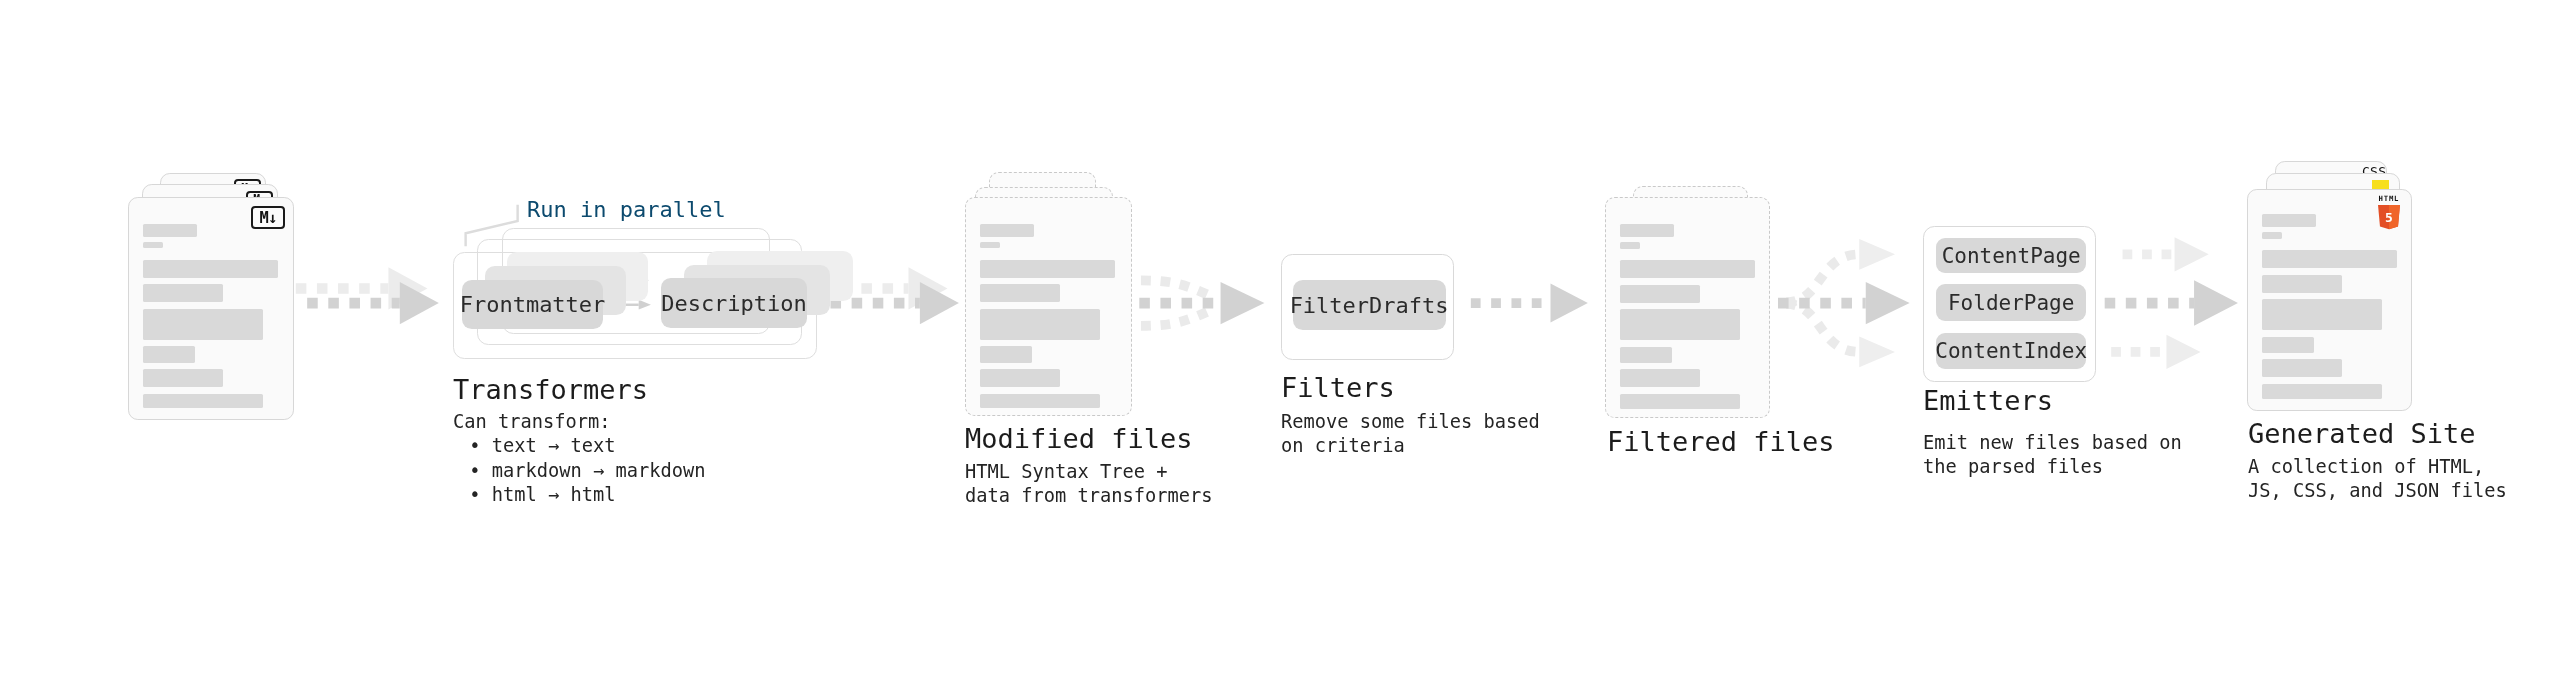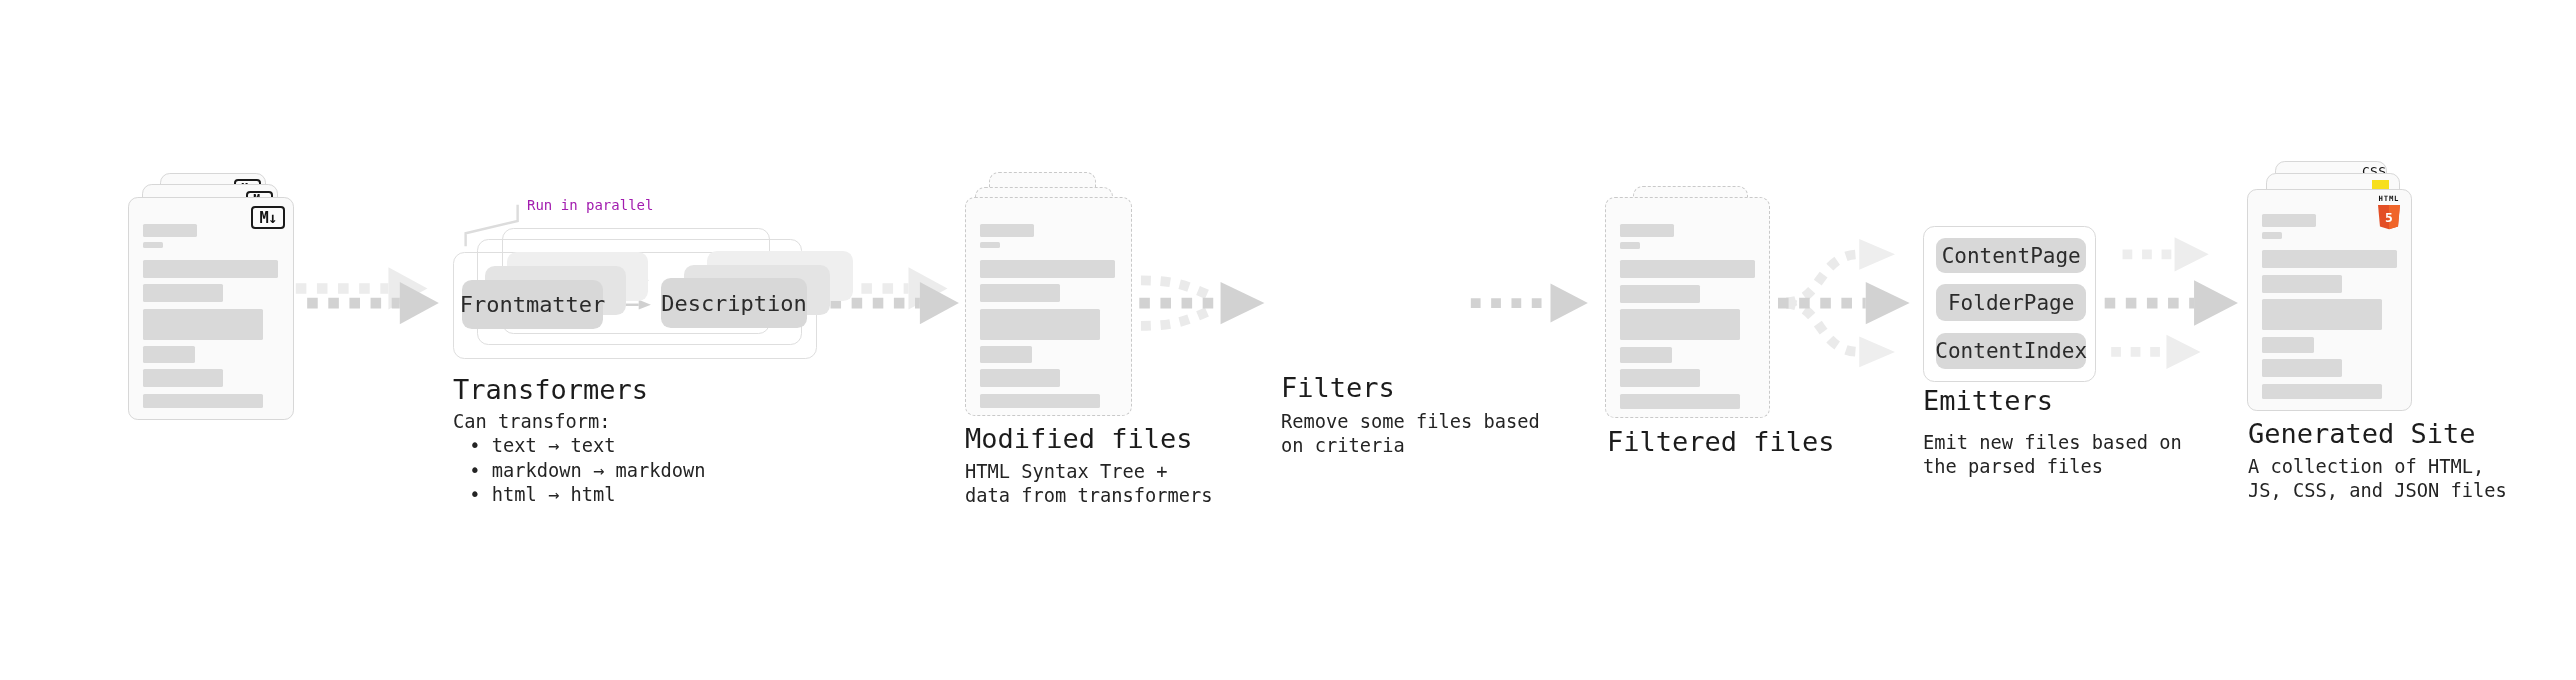--- a/index.html
+++ b/index.html
@@ -30,21 +30,21 @@
   .pill.g1{background:#e4e4e4;}
   .pill.g2{background:#efefef;}
   .pill.small{font-size:21px;border-radius:9px;}
 
   .tcontainer{position:absolute;border:1.6px solid #dedede;border-radius:11.4px;box-sizing:border-box;background:transparent;}
   .panel{position:absolute;border:1.6px solid #d9d9d9;border-radius:11.4px;background:#ffffff;box-sizing:border-box;padding-left:8px;}
 
   .label{position:absolute;font-size:27px;color:#1c1c1c;white-space:nowrap;}
   .desc{position:absolute;font-size:18.7px;line-height:24.4px;color:#242424;white-space:nowrap;}
   .desc.indent-rest .line:not(:first-child){padding-left:16.3px;}
-  .callout-text{position:absolute;font-size:14px;color:#a21caf;white-space:nowrap;}
+  .callout-text{position:absolute;font-size:22px;color:#0c4a6e;white-space:nowrap;}
 
   
   .badge-css{position:absolute;width:18px;text-align:center;line-height:1;}
   .badge-css .t{font-size:13px;font-weight:normal;color:#111;letter-spacing:0.4px;}
   .badge-css .u{width:14.6px;height:4.1px;border-radius:1.6px;margin:0.8px auto 0;}
   .badge-js{position:absolute;width:17px;height:9.8px;}
   .html5{position:absolute;width:28px;text-align:center;line-height:1;}
   .html5 .t{font-size:7.3px;font-weight:bold;color:#111;letter-spacing:0.8px;margin-bottom:3px;}
 </style>
 </head>
@@ -180,20 +180,23 @@
           <div class="bar" style="width: 120px; height: 14.6px; margin-bottom: 0px;"></div>
         </div>
     </div>
   </div>
   <div class="label" style="left:965px;top:423px">Modified files</div>
   <div class="desc" style="left:965px;top:460px">
       <div class="line">HTML Syntax Tree +</div>
       <div class="line">data from transformers</div>
     </div>
 
+  <div class="panel" style="left:1281px;top:254px;width:173px;height:106px">
+    <div class="pill" style="left:10.6px;top:25px;width:153px;height:50px">FilterDrafts</div>
+  </div>
   <div class="label" style="left:1281px;top:372px">Filters</div>
   <div class="desc" style="left:1281px;top:410px">
       <div class="line">Remove some files based</div>
       <div class="line">on criteria</div>
     </div>
 
   <div class="abs" style="left:1605px;top:186px;width:203px;height:244px">
     <div class="card dashed" style="left:28.4px;top:0px;width:115px;height:223px"></div>
     <div class="card dashed" style="left:0px;top:11.4px;width:165px;height:221px">
       <div class="bars">

